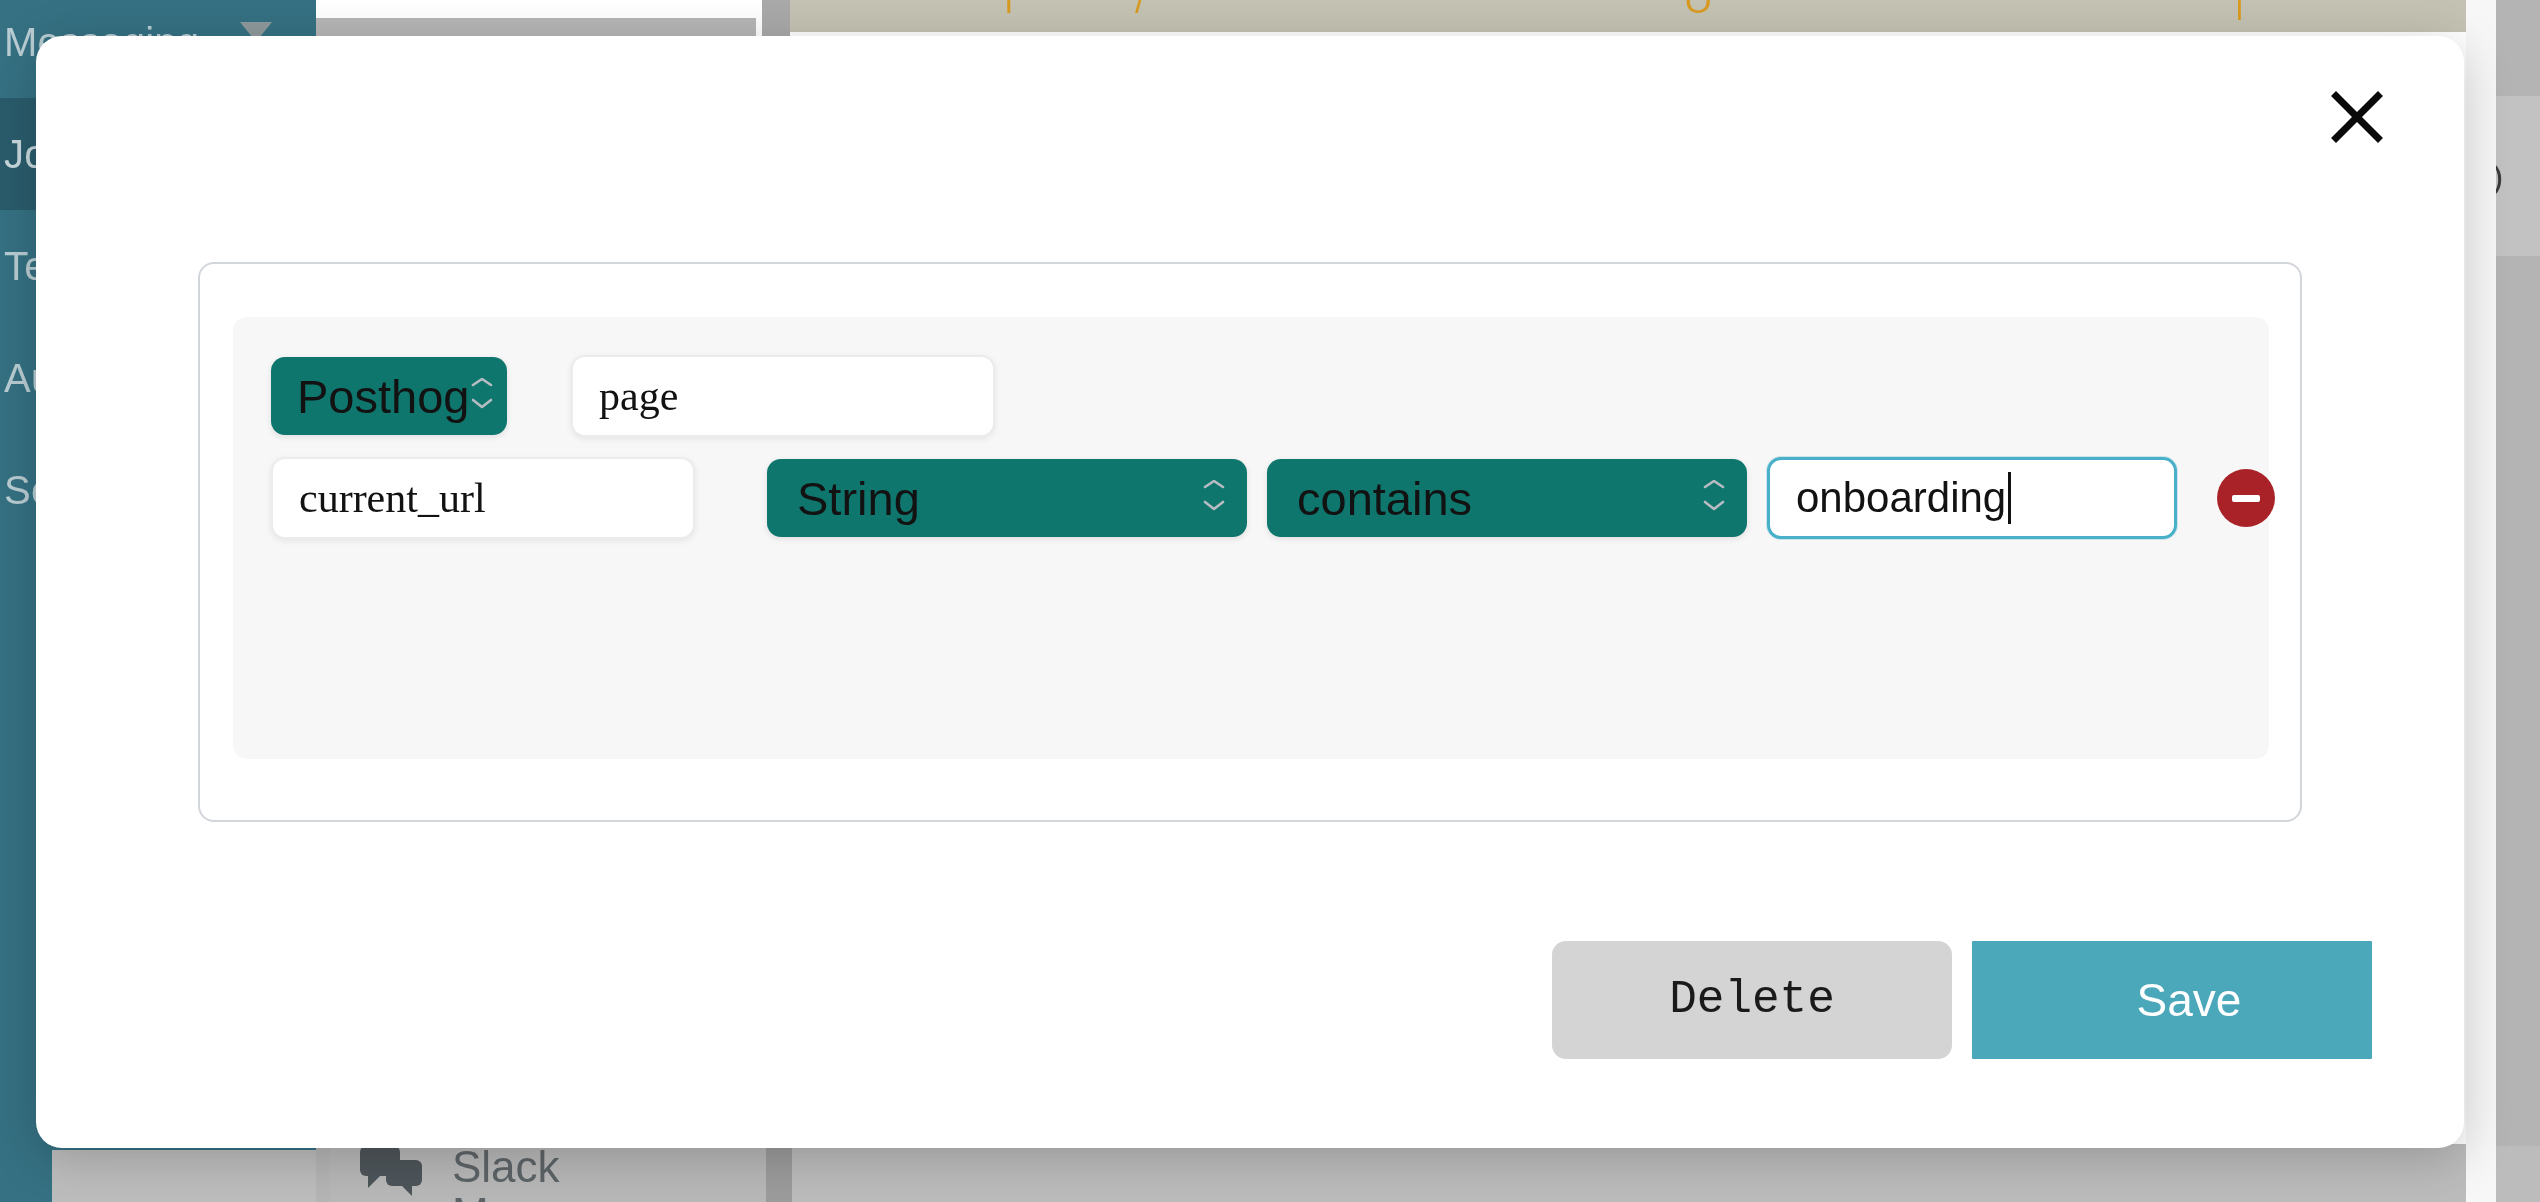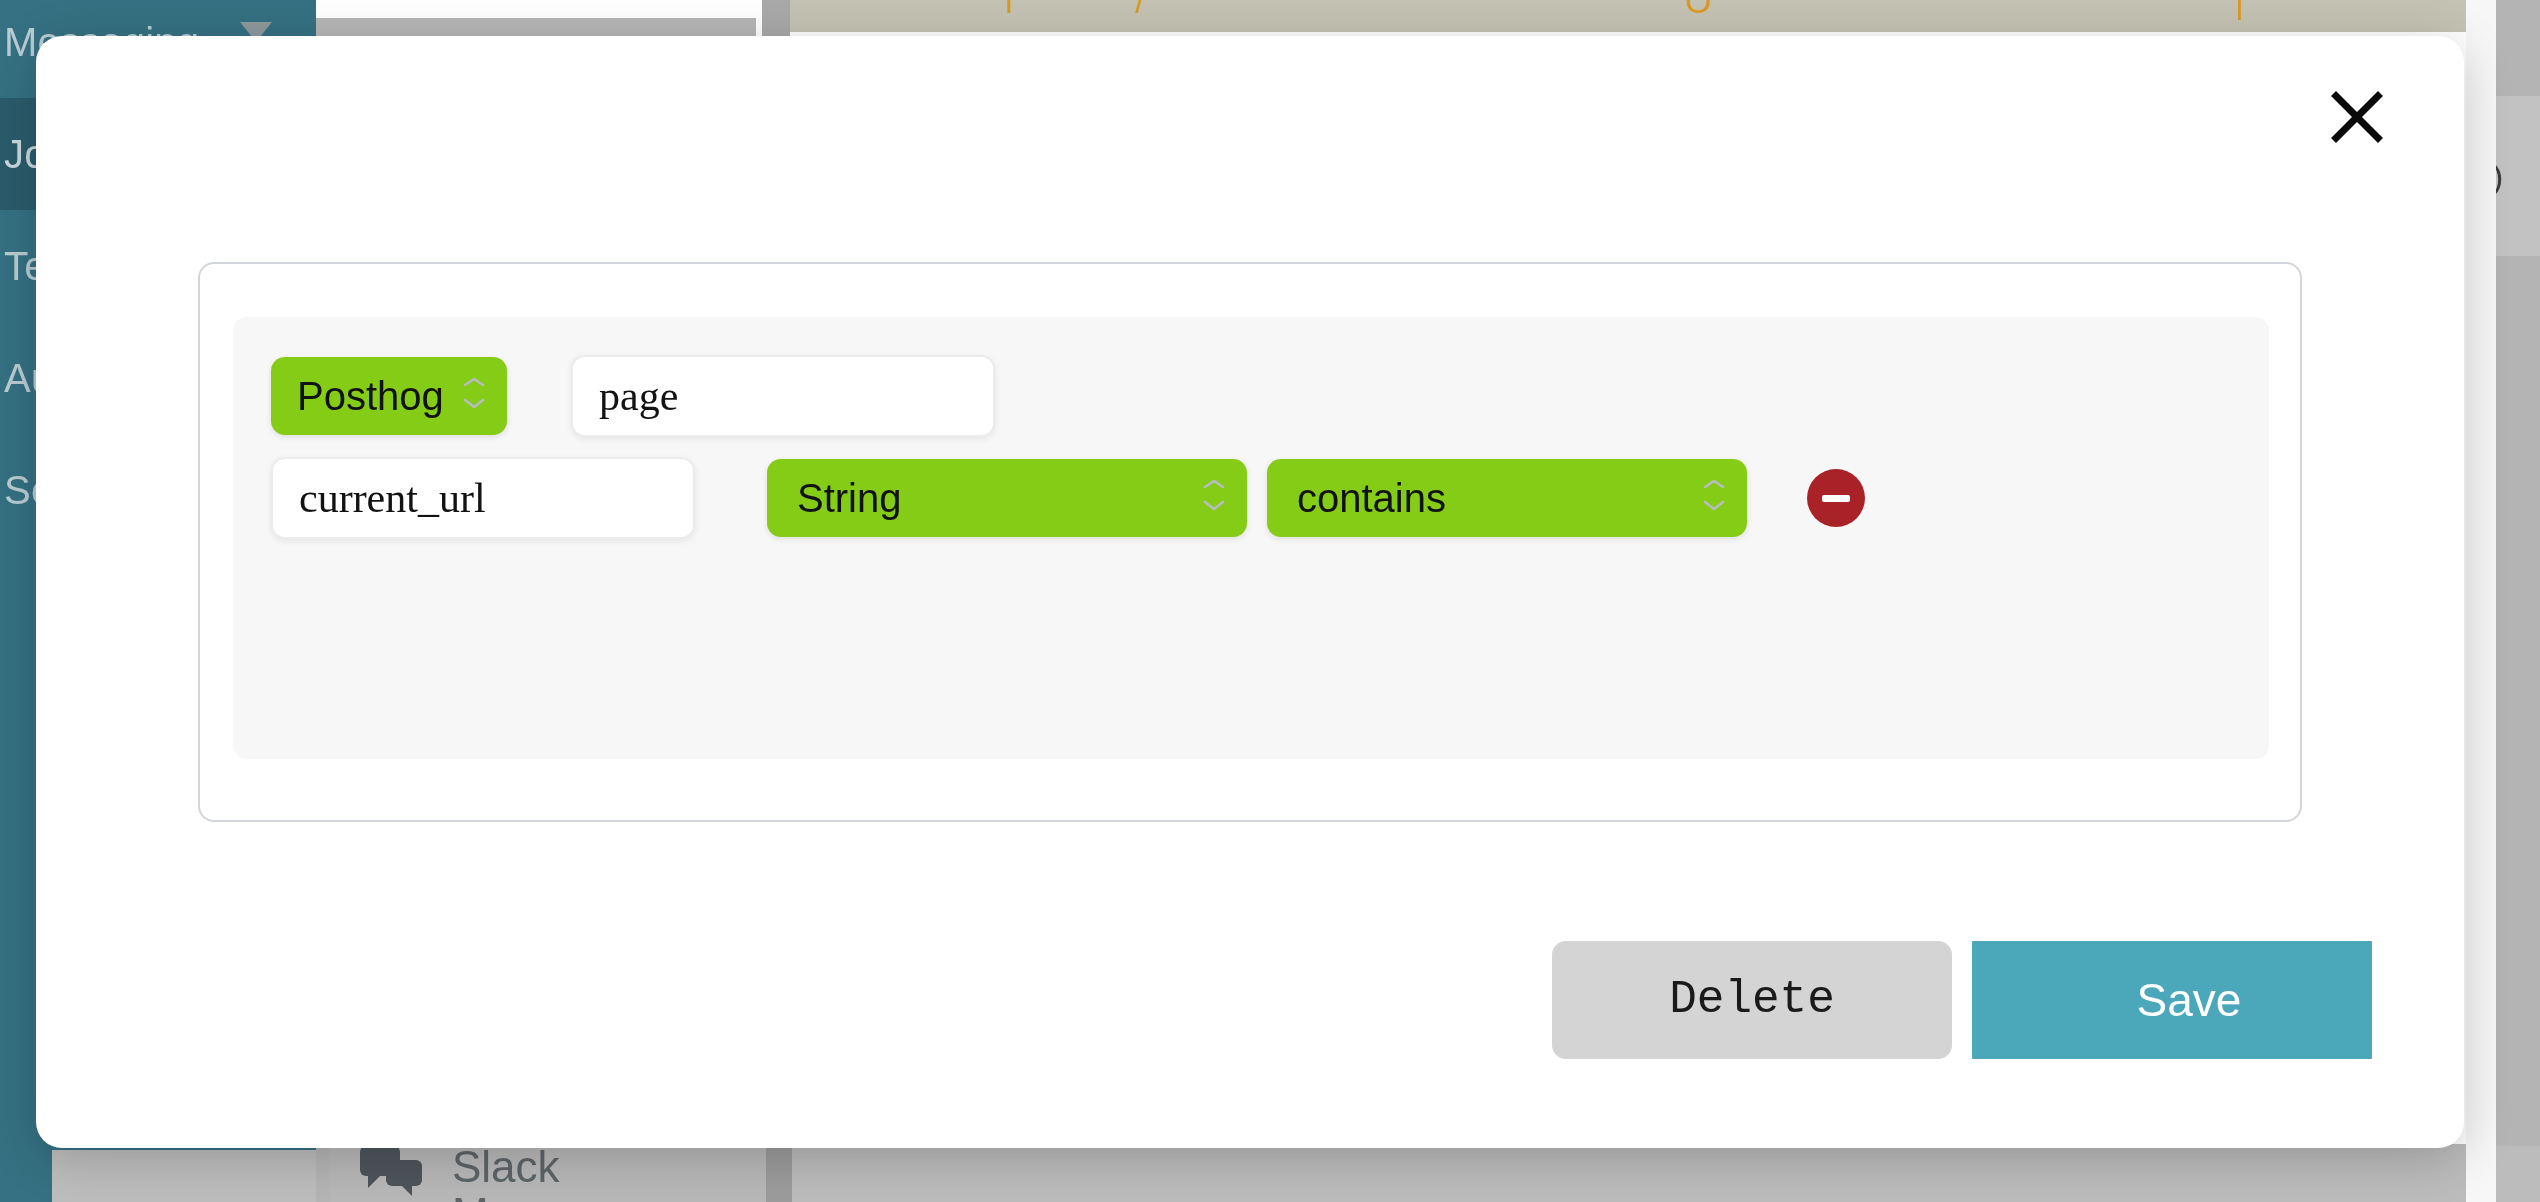--- a/index.html
+++ b/index.html
@@ -160,29 +160,29 @@
 
   .row { position: absolute; display: flex; align-items: center; }
   .row-1 { left: 38px; top: 38px; }
   .row-2 { left: 38px; top: 140px; }
   .row-3 { left: 38px; top: 245px; }
 
   
   .select-pill {
     position: relative;
     height: 78px;
-    background: #84cc16;
+    background: #0f766e;
     border-radius: 14px;
     box-shadow: 0 2px 6px rgba(0,0,0,0.10);
     display: flex;
     align-items: center;
     box-sizing: border-box;
     padding: 0 0 0 26px;
     cursor: pointer;
-    font-size: 40px;
+    font-size: 47px;
     color: #121212;
     white-space: nowrap;
   }
   .select-pill .spin {
     margin-left: auto;
     margin-right: 20px;
     display: flex;
     flex-direction: column;
     align-items: center;
     justify-content: center;
@@ -407,20 +407,24 @@
                   <polyline points="4,7 13,1 22,7" fill="none" stroke="#b6bcc1" stroke-width="2.6" stroke-linecap="round" stroke-linejoin="round"></polyline>
                 </svg>
                 <svg width="26" height="16" viewBox="0 0 26 16" aria-hidden="true">
                   <polyline points="4,2 13,9 22,2" fill="none" stroke="#b6bcc1" stroke-width="2.6" stroke-linecap="round" stroke-linejoin="round"></polyline>
                 </svg>
               </span>
             </div>
 
             <div class="gap-b"></div>
 
+            <div class="text-input input-value" title="Value">
+              <span>onboarding</span>
+              <span class="caret"></span>
+            </div>
 
             <div class="btn-remove">
               <span class="bar"></span>
             </div>
           </div>
 
 
         </div>
       </div>
 

